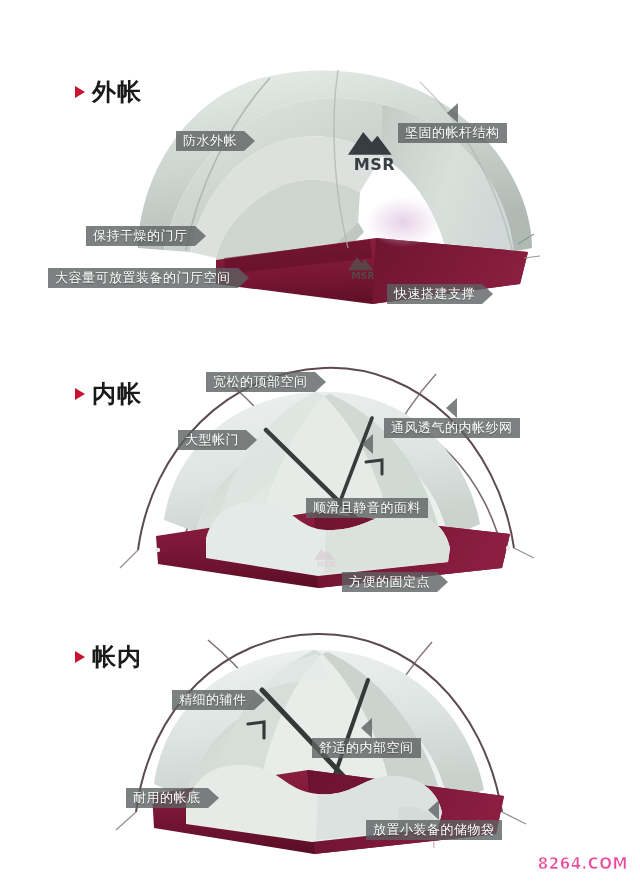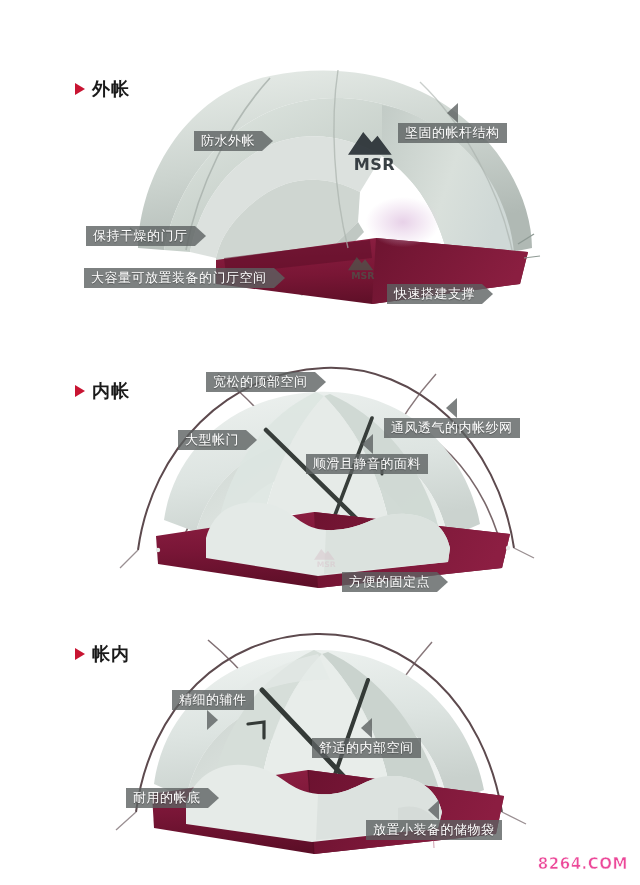--- a/index.html
+++ b/index.html
@@ -7,21 +7,21 @@
     width:640px;height:885px;
     background:#ffffff;
     font-family:"Liberation Sans","DejaVu Sans",sans-serif;
     overflow:hidden;position:relative;
   }
   .page{position:relative;width:640px;height:885px;background:#fff;}
 
   
   .sec-head{position:absolute;display:flex;align-items:center;gap:7px;z-index:40;}
   .tri{width:0;height:0;border-left:10px solid #c81432;border-top:6px solid transparent;border-bottom:6px solid transparent;display:block;}
-  .sec-title{font-size:18px;font-weight:700;color:#1a1a1a;letter-spacing:1px;line-height:1;
+  .sec-title{font-size:24px;font-weight:700;color:#1a1a1a;letter-spacing:1px;line-height:1;
     font-family:"DejaVu Sans","Liberation Sans",sans-serif;}
 
   
   .cal{position:absolute;z-index:35;display:flex;align-items:center;height:20px;}
   .cal .txt{
     background:rgba(92,97,97,.80);
     color:#fff;font-size:13px;line-height:20px;height:20px;
     padding:0 7px;white-space:nowrap;letter-spacing:.5px;
     font-family:"DejaVu Sans","Liberation Sans",sans-serif;
     text-shadow:0 1px 1px rgba(0,0,0,.35);
@@ -121,31 +121,31 @@
   <div class="sec-head" style="left:75px;top:80px;">
     <span class="tri"></span>
     <span class="sec-title">外帐</span>
   </div>
 
   <div class="cal left" style="left:398px;top:103px;">
     <span class="tip"></span>
     <span class="txt">坚固的帐杆结构</span>
   </div>
 
-  <div class="cal right" style="left:194px;top:131px;">
+  <div class="cal right" style="left:176px;top:131px;">
     <span class="txt">防水外帐</span>
     <span class="tip"></span>
   </div>
 
   <div class="cal right" style="left:86px;top:226px;">
     <span class="txt">保持干燥的门厅</span>
     <span class="tip"></span>
   </div>
 
-  <div class="cal right" style="left:48px;top:268px;margin-left:36px;">
+  <div class="cal right" style="left:48px;top:268px;">
     <span class="txt">大容量可放置装备的门厅空间</span>
     <span class="tip"></span>
   </div>
 
   <div class="cal right" style="left:355px;top:284px;margin-left:32px;">
     <span class="txt">快速搭建支撑</span>
     <span class="tip"></span>
   </div>
 
   <div class="tent" style="left:118px;top:352px;">
@@ -220,21 +220,21 @@
   <div class="cal left" style="left:384px;top:398px;">
     <span class="tip"></span>
     <span class="txt">通风透气的内帐纱网</span>
   </div>
 
   <div class="cal right" style="left:178px;top:430px;">
     <span class="txt">大型帐门</span>
     <span class="tip"></span>
   </div>
 
-  <div class="cal left" style="left:306px;top:434px;">
+  <div class="cal left" style="left:306px;top:434px;gap:44px;">
     <span class="tip"></span>
     <span class="txt">顺滑且静音的面料</span>
   </div>
 
   <div class="cal right" style="left:342px;top:572px;justify-content:flex-end;">
     <span class="txt">方便的固定点</span>
     <span class="tip"></span>
   </div>
 
   <div class="tent" style="left:112px;top:628px;">
@@ -291,21 +291,21 @@
       <path d="M24 184 L4 202" stroke="#9a8f92" stroke-width="1.3" fill="none"></path>
       <path d="M390 184 L414 196" stroke="#9a8f92" stroke-width="1.3" fill="none"></path>
     </svg>
   </div>
 
   <div class="sec-head" style="left:75px;top:645px;">
     <span class="tri"></span>
     <span class="sec-title">帐内</span>
   </div>
 
-  <div class="cal right" style="left:172px;top:690px;flex-direction:column;">
+  <div class="cal right" style="left:172px;top:690px;">
     <span class="txt">精细的辅件</span>
     <span class="tip"></span>
   </div>
 
   <div class="cal left" style="left:312px;top:718px;">
     <span class="tip"></span>
     <span class="txt">舒适的内部空间</span>
   </div>
 
   <div class="cal right" style="left:126px;top:780px;margin-top:8px;">

